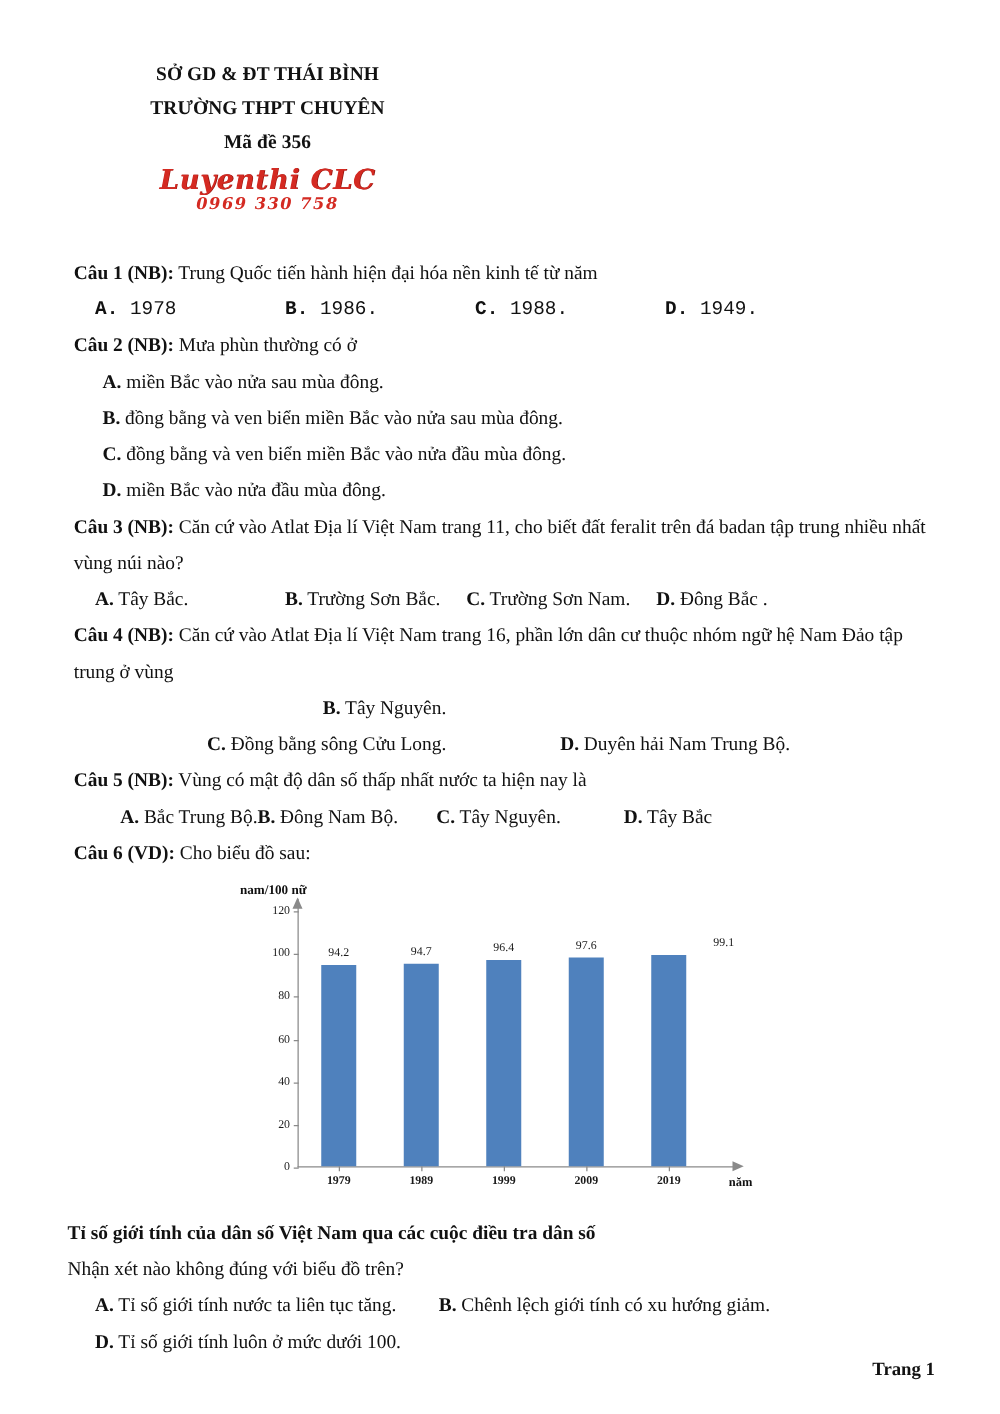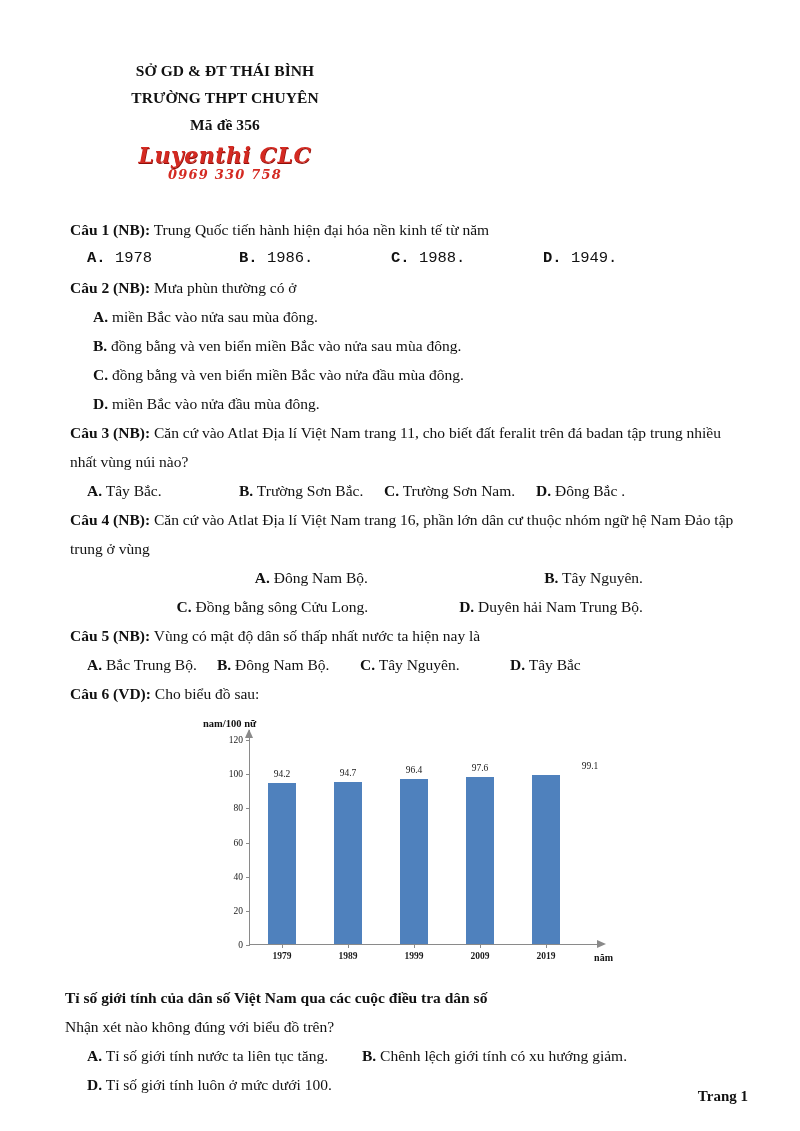--- a/index.html
+++ b/index.html
@@ -12,21 +12,21 @@
     height: 1131px;
     position: relative;
     font-family: "Liberation Serif", "DejaVu Serif", serif;
     color: #111111;
     overflow: hidden;
   }
   .page {
     position: relative;
     width: 800px;
     height: 1131px;
-    padding: 13px;
+    padding: 2px;
     box-sizing: border-box;
   }
 
   
   .header {
     display: flex;
     padding: 44px 52px 0 52px;
     box-sizing: border-box;
   }
   .hdr-col {
@@ -100,21 +100,21 @@
   .opt {
     white-space: nowrap;
   }
   .opt b { font-weight: bold; }
 
   
   .cols-4 .opt { width: 152px; font-family: Liberation Mono, monospace; }
   .cols-4b .opt:nth-child(1) { width: 152px; }
   .cols-4b .opt:nth-child(2) { width: 145px; }
   .cols-4b .opt:nth-child(3) { width: 152px; }
-  .cols-4c .opt:nth-child(1) { width: 130px; }
+  .cols-4c .opt:nth-child(1) { width: 130px; text-align: right; }
   .cols-4c .opt:nth-child(2) { width: 143px; }
   .cols-4c .opt:nth-child(3) { width: 150px; }
   .cols-2 .opt { width: 275px; }
   .cols-1 .opt { width: auto; }
 
   .stack .opt-row { margin-left: 28px; text-align: right; }
 
   
   .chart-block {
     margin: 10px 0 0 0;
@@ -316,21 +316,20 @@
         <span class="opt"><b>A.</b><span> Tây Bắc.</span></span>
         <span class="opt"><b>B.</b><span> Trường Sơn Bắc.</span></span>
         <span class="opt"><b>C.</b><span> Trường Sơn Nam.</span></span>
         <span class="opt"><b>D.</b><span> Đông Bắc .</span></span>
       </div>
     </div>
 
     <div class="stack">
       <p class="q-stem"><b>Câu 4 (NB):</b><span> Căn cứ vào Atlat Địa lí Việt Nam trang 16, phần lớn dân cư thuộc nhóm ngữ hệ Nam Đảo tập trung ở vùng</span></p>
       <div class="opt-row cols-2">
-        <span class="opt"><b>A.</b><span> Đông Nam Bộ.</span></span>
         <span class="opt"><b>B.</b><span> Tây Nguyên.</span></span>
       </div>
       <div class="opt-row cols-2">
         <span class="opt"><b>C.</b><span> Đồng bằng sông Cửu Long.</span></span>
         <span class="opt"><b>D.</b><span> Duyên hải Nam Trung Bộ.</span></span>
       </div>
     </div>
 
     <div>
       <p class="q-stem"><b>Câu 5 (NB):</b><span> Vùng có mật độ dân số thấp nhất nước ta hiện nay là</span></p>

